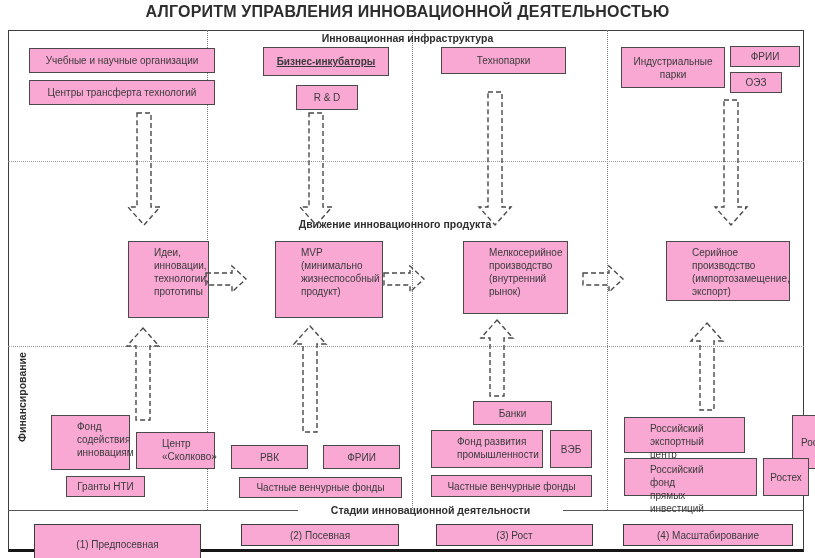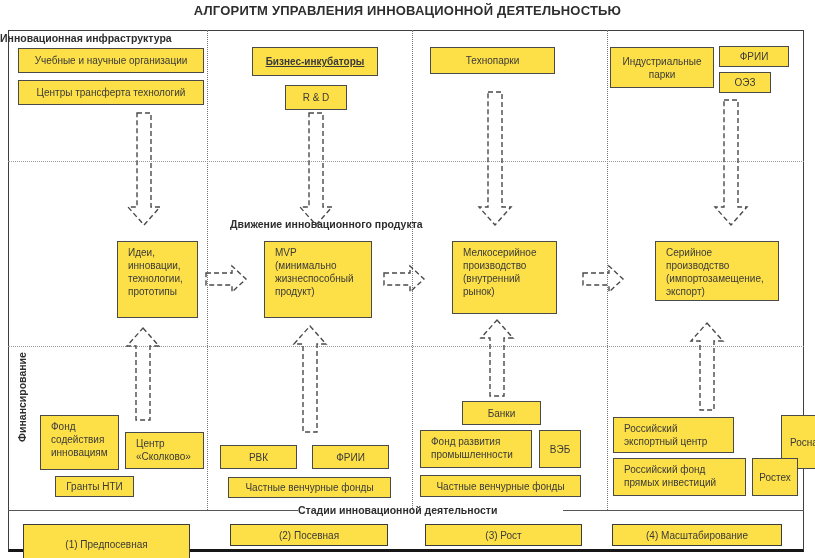--- a/index.html
+++ b/index.html
@@ -1,32 +1,32 @@
 <!DOCTYPE html>
 <html><head>
 <meta charset="utf-8">
 <style>
   html,body{margin:0;padding:0;background:#fff;}
   #canvas{
     position:relative;width:815px;height:558px;background:#fff;overflow:hidden;
     font-family:"Liberation Sans",sans-serif;color:#3a3a3a;
   }
   .abs{position:absolute;box-sizing:border-box;}
-  .title{top:3px;left:0;width:815px;text-align:center;font-weight:bold;font-size:13px;letter-spacing:.2px;color:#2e2e2e;}
-  .seclabel{font-weight:bold;font-size:10.5px;color:#2e2e2e;}
+  .title{top:3px;left:0;width:815px;text-align:center;font-weight:bold;font-size:16px;letter-spacing:.2px;color:#2e2e2e;}
+  .seclabel{font-weight:bold;font-size:10.5px;color:#2e2e2e;text-align:center;}
   .outer{left:8px;top:30px;width:796px;height:522px;border:1px solid #3f3f3f;border-bottom:3px solid #161616;background:transparent;}
   .vsep{top:30px;height:480px;width:0;border-left:1px dotted #777;}
   .hdot{left:8px;width:796px;height:0;border-top:1px dotted #999;}
   .hsolid{height:0;border-top:1px solid #555;}
   .bx{
-    position:absolute;box-sizing:border-box;background:#fde047;border:1px solid #4a4a4a;
+    position:absolute;box-sizing:border-box;background:#f9a8d4;border:1px solid #4a4a4a;
     font-size:10px;line-height:1.3;color:#3a3a3a;
-    display:flex;align-items:center;justify-content:center;text-align:center;padding:1px 3px;
+    display:flex;align-items:center;justify-content:center;text-align:center;padding:1px 3px;margin-left:11px;
   }
-  .bx.ml{align-items:flex-start;justify-content:flex-start;text-align:left;white-space:pre-line;padding:4px 10px;}
+  .bx.ml{align-items:flex-start;justify-content:flex-start;text-align:left;white-space:pre-line;padding:4px 25px;}
   .bx.stage{border-width:1.5px;border-color:#3c3c3c;}
   .underl{text-decoration:underline;font-weight:bold;}
   .vert{transform:rotate(-90deg);font-weight:bold;font-size:10.5px;text-align:center;color:#2e2e2e;}
   svg.arr{position:absolute;overflow:visible;}
   svg.arr polygon{fill:none;stroke:#4a4a4a;stroke-width:1.4;stroke-dasharray:5 3;stroke-linejoin:miter;}
 </style>
 </head>
 <body>
 
 <div id="canvas">

